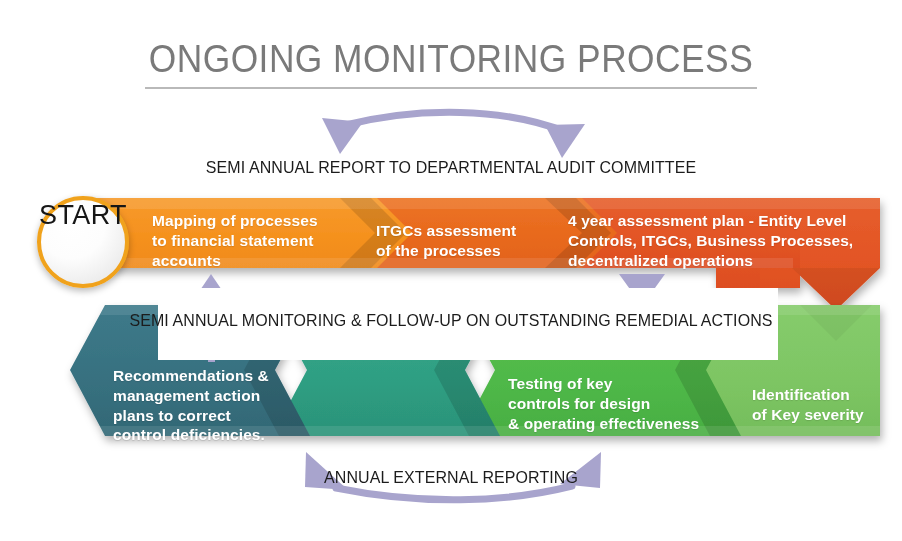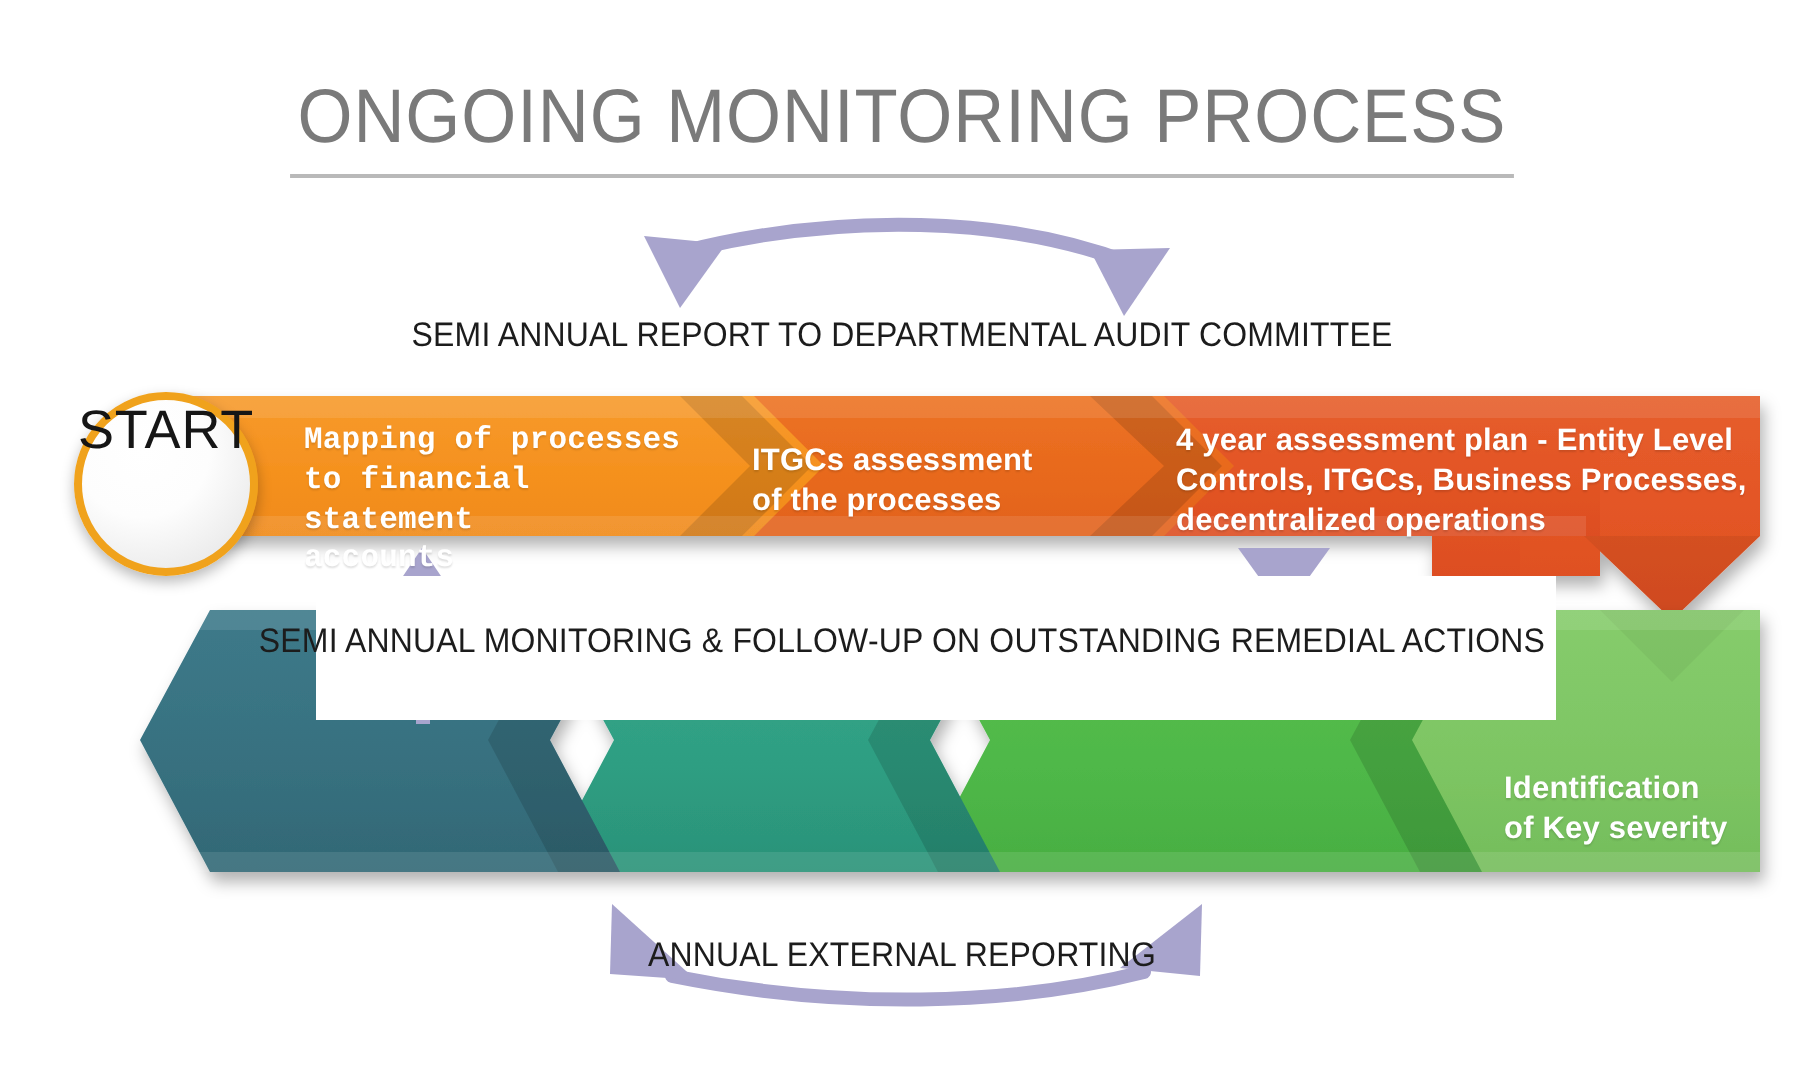--- a/index.html
+++ b/index.html
@@ -244,33 +244,40 @@
         <path d="M 306,452 L 348,490 L 305,487 Z"></path>
         <path d="M 601,452 L 600,488 L 560,484 Z"></path>
       </g>
     </g>
   </svg>
 
   <div id="start-badge">
     <span id="start-label">START</span>
   </div>
 
-  <div class="band-label" style="left:152px; top:211px; width:190px;font-family:Liberation Mono, monospace;">Mapping of processes
+  <div class="band-label" style="left:152px; top:211px; width:190px;">Mapping of processes
 to financial statement
 accounts</div>
 
   <div class="band-label" style="left:376px; top:221px; width:170px;">ITGCs assessment
 of the processes</div>
 
-  <div class="band-label" style="left:588px; top:211px; width:300px;">4 year assessment plan - Entity Level
+  <div class="band-label" style="left:568px; top:211px; width:300px;">4 year assessment plan - Entity Level
 Controls, ITGCs, Business Processes,
 decentralized operations</div>
 
-
-
+  <div class="band-label" style="left:113px; top:366px; width:165px;">Recommendations &amp;
+management action
+plans to correct
+control deficiencies.</div>
+
+
+  <div class="band-label" style="left:508px; top:374px; width:210px;">Testing of key
+controls for design
+&amp; operating effectiveness</div>
 
   <div class="band-label" style="left:752px; top:385px; width:140px;">Identification
 of Key severity</div>
 
   <div class="connector-caption" id="caption-top">SEMI ANNUAL REPORT TO DEPARTMENTAL AUDIT COMMITTEE</div>
 
   <div class="connector-caption" id="caption-middle">SEMI ANNUAL MONITORING &amp; FOLLOW-UP ON OUTSTANDING REMEDIAL ACTIONS</div>
 
   <div class="connector-caption" id="caption-bottom">ANNUAL EXTERNAL REPORTING</div>
 

